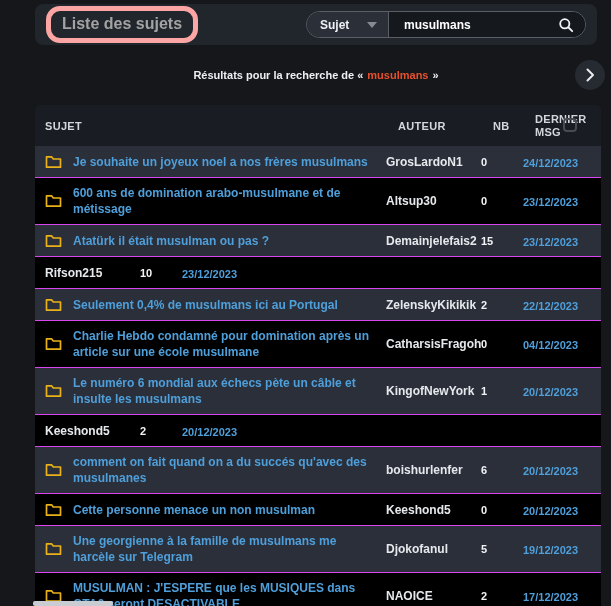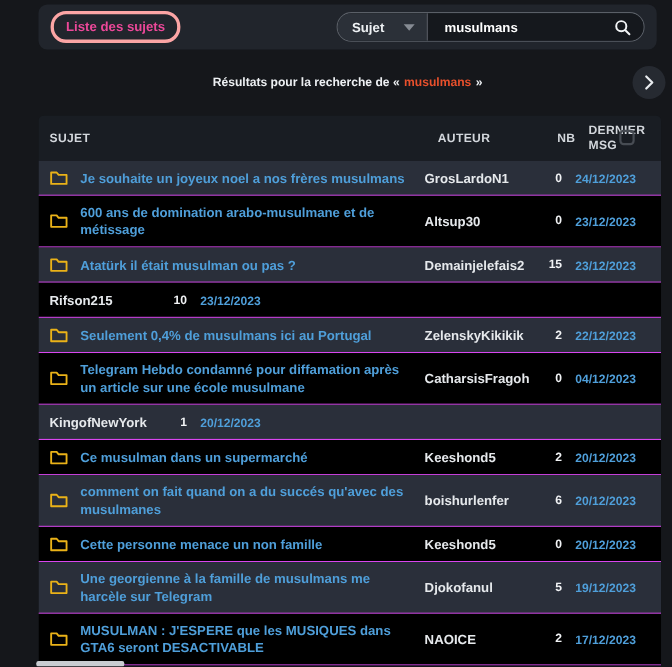--- a/index.html
+++ b/index.html
@@ -15,26 +15,26 @@
   
   .toolbar {
     position:absolute; left:35px; top:4px;
     width:562px; height:41px;
     background:#21252c;
     border-radius:8px;
     display:flex; align-items:center; justify-content:space-between;
     padding:0 11px;
   }
   .pill-btn {
-    border:3px solid #fca5a5;
-    color:#ec4899;
+    border:5px solid #fca5a5;
+    color:#a3a3a3;
     background:transparent;
     border-radius:14px;
     padding:4px 11px 5px;
-    font-size:12px; font-weight:700;
+    font-size:16px; font-weight:700;
     font-family:inherit;
     cursor:pointer;
     white-space:nowrap;
   }
   .search-box {
     display:flex; align-items:stretch;
     height:27px;
     border:1px solid #5a5f67;
     border-radius:14px;
     overflow:hidden;
@@ -102,21 +102,21 @@
     display:flex; align-items:center;
     background:#191d23;
     height:41px;
     padding:0 10px;
     color:#d3d7dc;
     font-size:11px; font-weight:700;
     letter-spacing:.3px;
   }
   .col-sujet { flex:1; display:flex; align-items:center; min-width:0; }
   .col-auteur { width:95px; flex:none; }
-  .col-nb { width:30px; flex:none; text-align:right; }
+  .col-nb { width:30px; flex:none; text-align:left; }
   .col-date { width:80px; flex:none; padding-left:12px; }
   .thead .col-date { width:68px; padding-left:12px; line-height:13px; }
 
   .select-all {
     position:absolute; right:24px; top:13px;
     width:14px; height:14px;
     border:2px solid #474c53;
     border-radius:4px;
     background:transparent;
     cursor:pointer;
@@ -260,44 +260,44 @@
     <div class="col-date">
       <a href="#">22/12/2023</a>
     </div>
   </div>
 
   <div class="row even">
     <div class="col-sujet">
       <svg class="folder-svg" width="17" height="14" viewBox="0 0 17 14">
         <path d="M1.5 1.8 h5 l1.8 2.2 h7.2 v8.2 h-14 z" fill="none" stroke="#eab218" stroke-width="1.7" stroke-linejoin="round"></path>
       </svg>
-      <a class="topic-title" href="#">Telegram Hebdo condamné pour diffamation après un article sur une école musulmane</a>
+      <a class="topic-title" href="#">Charlie Hebdo condamné pour domination après un article sur une école musulmane</a>
     </div>
     <div class="col-auteur">CatharsisFragoh</div>
     <div class="col-nb">0</div>
     <div class="col-date">
       <a href="#">04/12/2023</a>
     </div>
   </div>
 
   <div class="row odd">
+    <div class="col-sujet">
+      <svg class="folder-svg" width="17" height="14" viewBox="0 0 17 14">
+        <path d="M1.5 1.8 h5 l1.8 2.2 h7.2 v8.2 h-14 z" fill="none" stroke="#eab218" stroke-width="1.7" stroke-linejoin="round"></path>
+      </svg>
+      <a class="topic-title" href="#">Le numéro 6 mondial aux échecs pète un câble et insulte les musulmans</a>
+    </div>
     <div class="col-auteur">KingofNewYork</div>
     <div class="col-nb">1</div>
     <div class="col-date">
       <a href="#">20/12/2023</a>
     </div>
   </div>
 
   <div class="row even">
-    <div class="col-sujet">
-      <svg class="folder-svg" width="17" height="14" viewBox="0 0 17 14">
-        <path d="M1.5 1.8 h5 l1.8 2.2 h7.2 v8.2 h-14 z" fill="none" stroke="#eab218" stroke-width="1.7" stroke-linejoin="round"></path>
-      </svg>
-      <a class="topic-title" href="#">Ce musulman dans un supermarché</a>
-    </div>
     <div class="col-auteur">Keeshond5</div>
     <div class="col-nb">2</div>
     <div class="col-date">
       <a href="#">20/12/2023</a>
     </div>
   </div>
 
   <div class="row odd">
     <div class="col-sujet">
       <svg class="folder-svg" width="17" height="14" viewBox="0 0 17 14">
@@ -310,21 +310,21 @@
     <div class="col-date">
       <a href="#">20/12/2023</a>
     </div>
   </div>
 
   <div class="row even">
     <div class="col-sujet">
       <svg class="folder-svg" width="17" height="14" viewBox="0 0 17 14">
         <path d="M1.5 1.8 h5 l1.8 2.2 h7.2 v8.2 h-14 z" fill="none" stroke="#eab218" stroke-width="1.7" stroke-linejoin="round"></path>
       </svg>
-      <a class="topic-title" href="#">Cette personne menace un non famille</a>
+      <a class="topic-title" href="#">Cette personne menace un non musulman</a>
     </div>
     <div class="col-auteur">Keeshond5</div>
     <div class="col-nb">0</div>
     <div class="col-date">
       <a href="#">20/12/2023</a>
     </div>
   </div>
 
   <div class="row odd">
     <div class="col-sujet">

